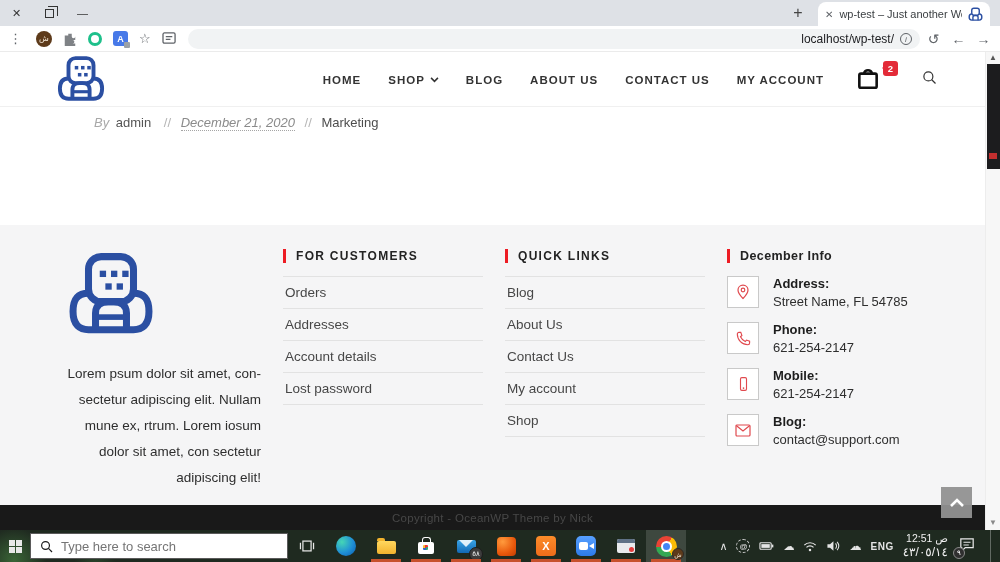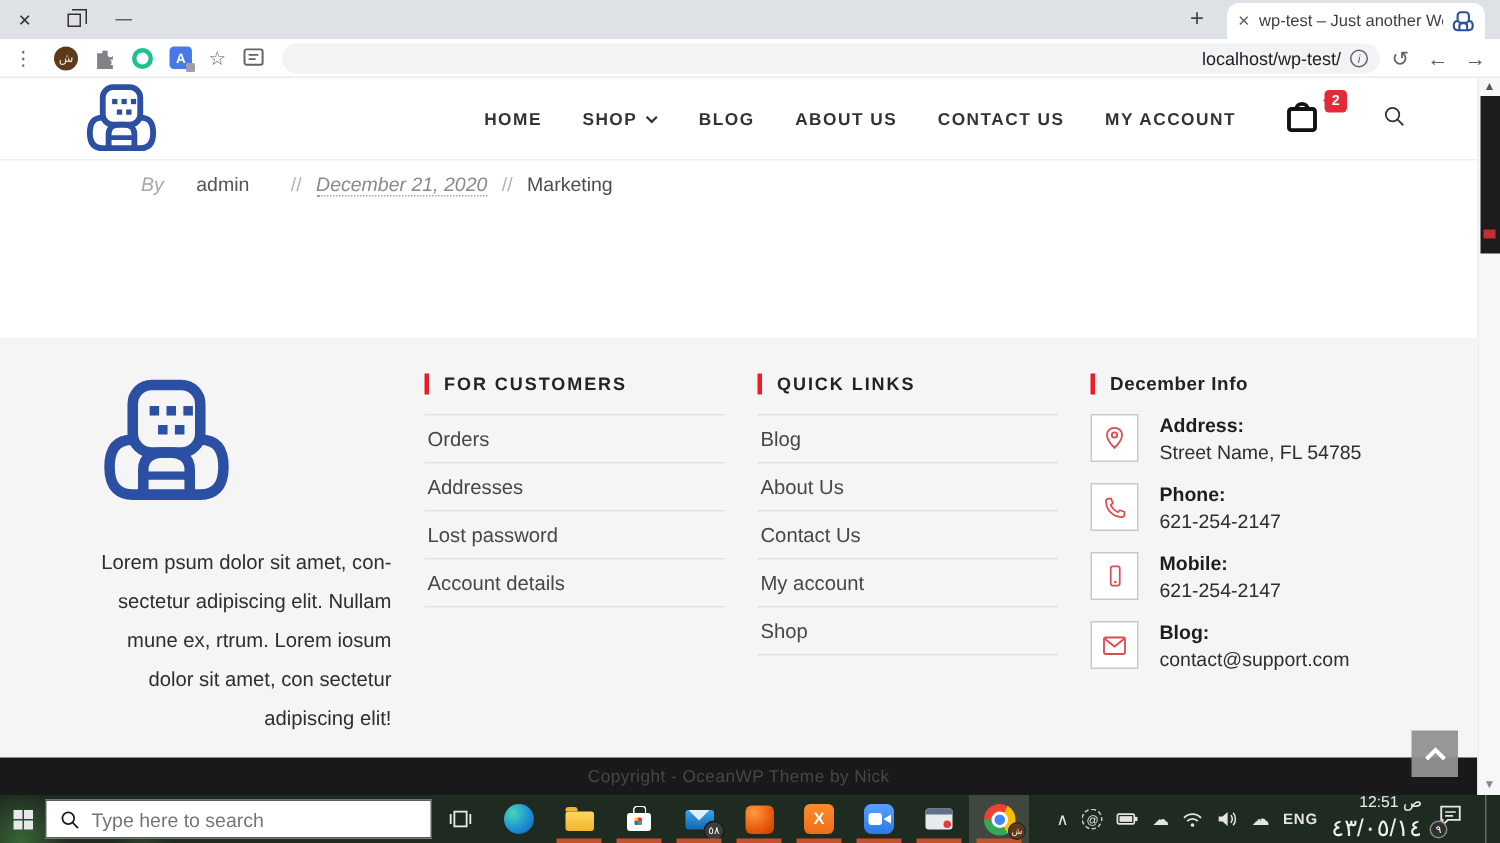--- a/index.html
+++ b/index.html
@@ -53,21 +53,21 @@
   .cart-wrap { position:relative; margin-left:4px; }
   .cart-badge { position:absolute; right:-17px; top:-4px; min-width:15px; height:15px; background:#e32b38;
                 color:#fff; font-size:9.5px; font-weight:bold; border-radius:3px; display:flex;
                 align-items:center; justify-content:center; padding:0 3px; }
   .cart-badge::before { content:""; position:absolute; left:-4px; top:4px; border:3px solid transparent;
                 border-right:4px solid #e32b38; }
   .hdr-search { margin-left:14px; }
 
   .post-meta { position:absolute; top:63px; left:94px; font-size:13px; color:#9a9a9a; }
   .post-meta .by { font-style:italic; color:#a8a8a8; }
-  .post-meta .author { color:#555; margin:0 18px;text-align:center; }
+  .post-meta .author { color:#555; margin:0 3px;text-align:center; }
   .post-meta .sep { color:#b5b5b5; margin:0 6px; }
   .post-meta .date { font-style:italic; color:#8a8a8a; border-bottom:1px dotted #a5a5a5; }
   .post-meta .cat { color:#4d4d4d; }
 
   .footer { position:absolute; top:173px; left:0; right:0; height:280px; background:#f5f5f6; }
   .footer-grid { display:grid; grid-template-columns:198px 200px 200px 235px; column-gap:22px;
                  padding:24px 0 0 63px; }
   .about-col .logo-big { margin:2px 0 16px 2px; }
   .about-text { font-size:13.5px; line-height:1.92; color:#2e2e2e; width:198px;text-align:right; }
   .widget-title { display:flex; align-items:center; gap:10px; font-size:12px; font-weight:bold;
@@ -153,21 +153,21 @@
                display:flex; align-items:center; justify-content:center; z-index:2; }
 
   .tray { margin-left:auto; display:flex; align-items:center; gap:9px; padding-right:5px; color:#e4e4e4; }
   .tray-glyph { font-size:11px; color:#e4e4e4; }
   .tray-at { width:14px; height:14px; border:1px dashed #cfcfcf; border-radius:50%; font-size:8px;
              display:flex; align-items:center; justify-content:center; }
   .cloud-up { position:relative; font-size:12px; }
   .cloud-up em { position:absolute; left:4px; top:3px; font-style:normal; font-size:7px; color:#1f2a20; font-weight:bold; }
   .lang { font-size:10px; letter-spacing:0.5px;font-weight:bold; }
   .clock { text-align:right; font-size:10.5px; line-height:1.25; color:#f0f0f0; }
-  .clock .date { direction:ltr; unicode-bidi:bidi-override; display:block; font-size:16px; }
+  .clock .date { direction:ltr; unicode-bidi:bidi-override; display:block; font-size:12px; }
   .notif { position:relative; margin-left:2px; }
   .notif-badge { position:absolute; left:-6px; bottom:-3px; width:12px; height:12px; border-radius:50%;
              background:#2f2f2f; border:1px solid #8a8a8a; color:#fff; font-size:7px;
              display:flex; align-items:center; justify-content:center; }
   .show-desktop { width:5px; height:32px; border-left:1px solid rgba(255,255,255,.3); margin-left:6px; }
 </style>
 </head>
 <body>
 
 <div class="titlebar">
@@ -302,22 +302,22 @@
       </div>
 
       <div>
         <div class="widget-title bordered">
           <span class="red-bar"></span>
           <span>FOR CUSTOMERS</span>
         </div>
         <ul class="foot-list">
           <li>Orders</li>
           <li>Addresses</li>
+          <li>Account details</li>
           <li>Lost password</li>
-          <li>Account details</li>
         </ul>
       </div>
 
       <div>
         <div class="widget-title bordered">
           <span class="red-bar"></span>
           <span>QUICK LINKS</span>
         </div>
         <ul class="foot-list">
           <li>Blog</li>

